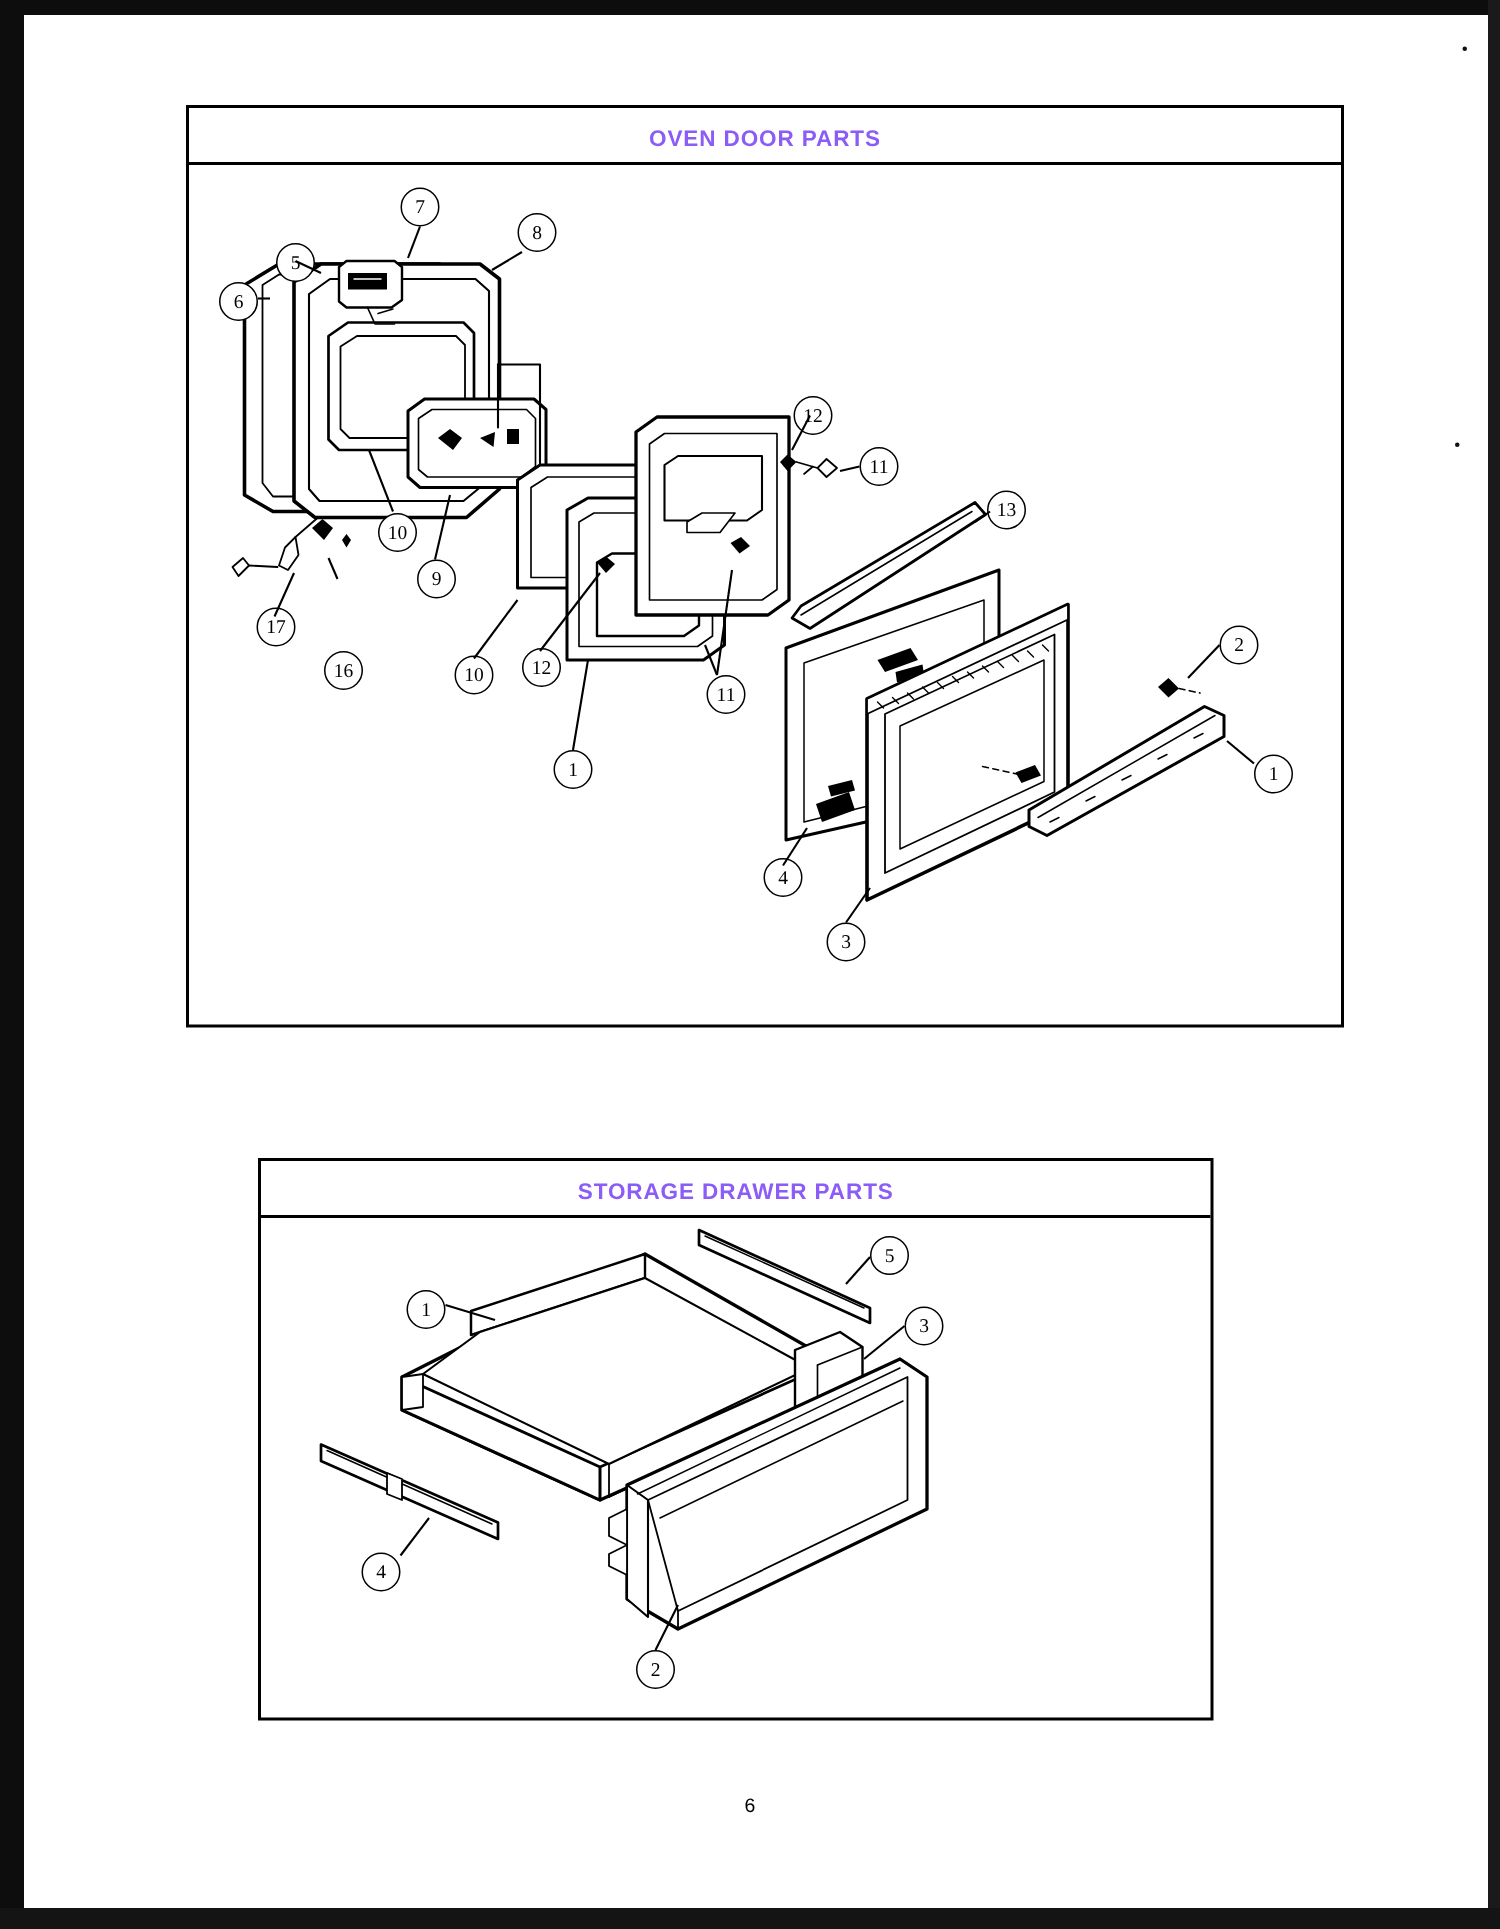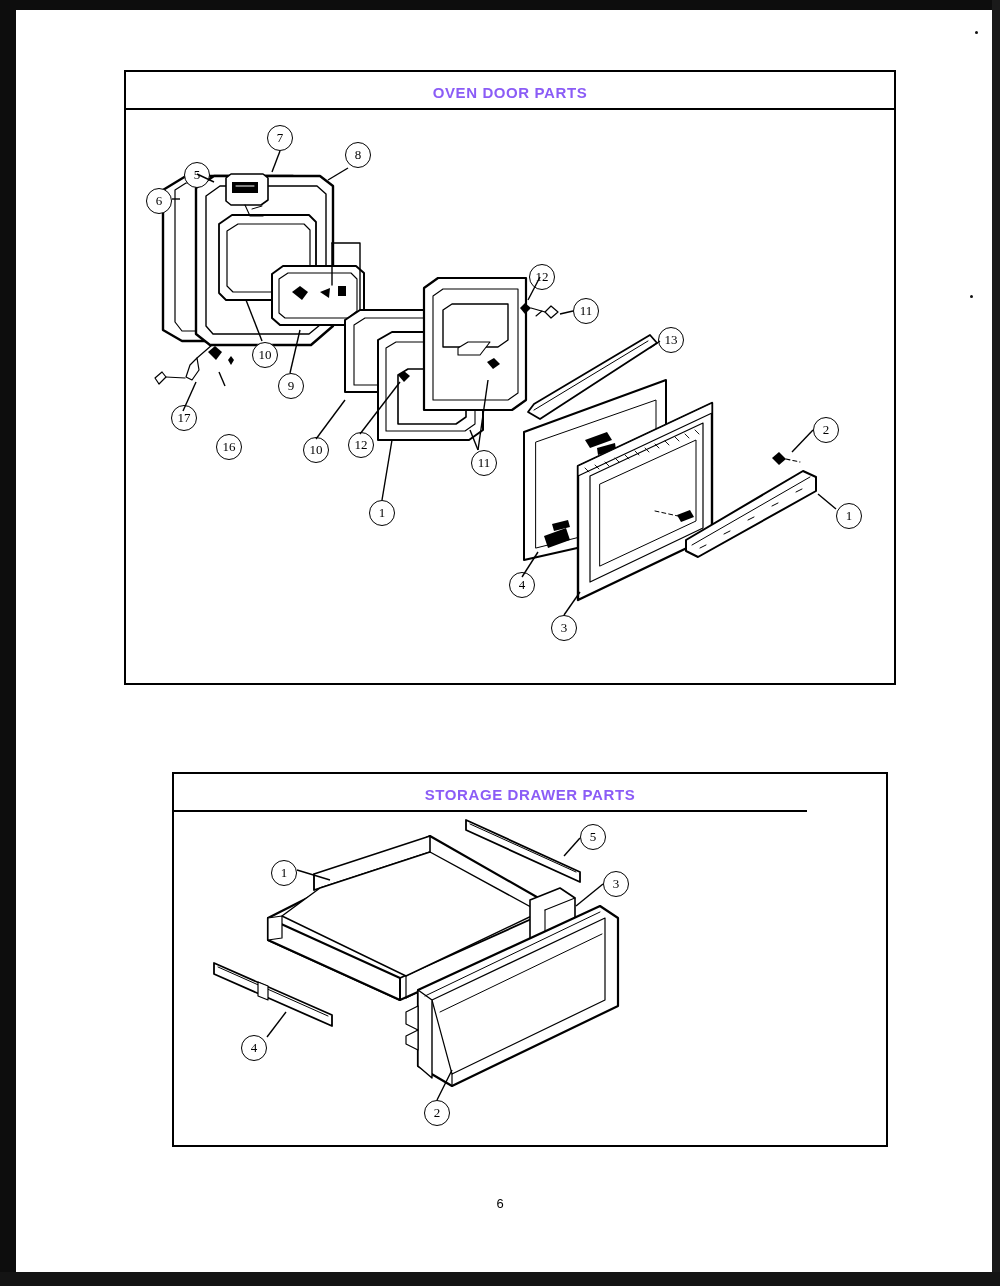--- a/index.html
+++ b/index.html
@@ -245,21 +245,21 @@
     <path d="M316 439 L345 400"></path>
     <path d="M360 434 L400 382"></path>
     <path d="M478 450 L470 430"></path>
     <path d="M478 450 L488 380"></path>
     <path d="M382 500 L392 440"></path>
     <path d="M836 509 L818 494"></path>
     <path d="M522 577 L538 552"></path>
     <path d="M564 615 L580 592"></path>
   </svg>
 
-  <div class="panel" style="left:172px; top:772px; width:716px; height:375px;">
+  <div class="panel" style="left:172px; top:772px; width:637px; height:375px;">
     <div class="panel-title" style="top:12px;">STORAGE DRAWER PARTS</div>
     <div class="panel-rule" style="left:0; top:36px; width:633px;"></div>
   </div>
 
   <svg class="art" width="1000" height="1286" viewBox="0 0 1000 1286" fill="none" stroke="#000" stroke-width="1.6" stroke-linejoin="round" stroke-linecap="round">
 
     <path d="M268 918 L430 836 L556 908 L556 930 L400 1000 L268 940 Z" fill="#fff" stroke-width="2.2"></path>
     <path d="M268 918 L400 978 L400 1000 L268 940 Z" fill="#fff" stroke-width="2"></path>
     <path d="M400 978 L556 908" stroke-width="1.8"></path>
 

